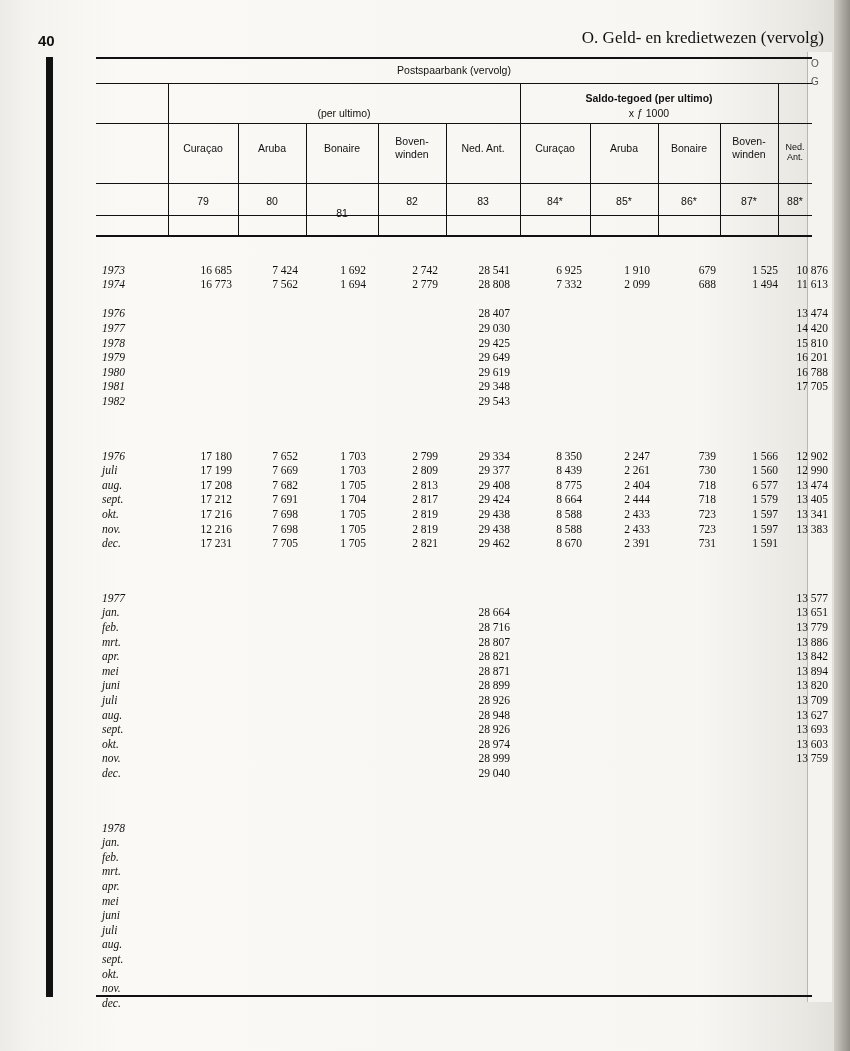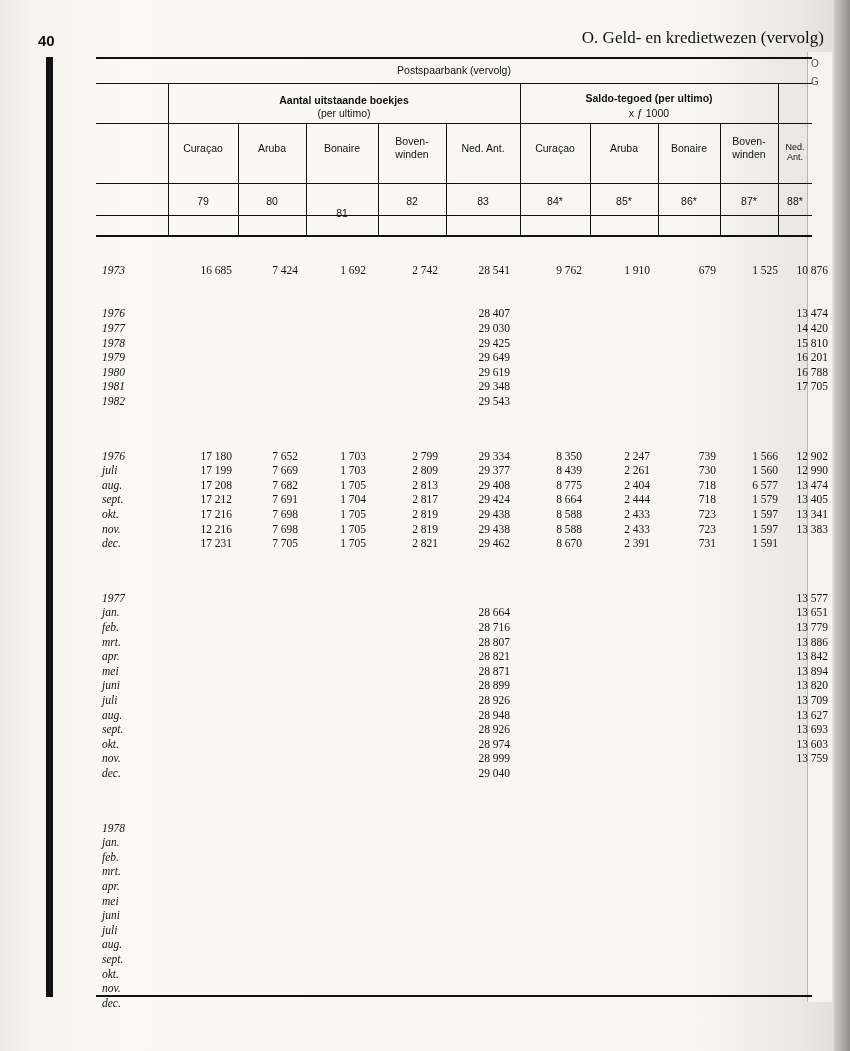--- a/index.html
+++ b/index.html
@@ -128,21 +128,20 @@
       <div class="v" style="left:282px;top:66px;height:112px;"></div>
       <div class="v" style="left:350px;top:66px;height:112px;"></div>
       <div class="v" style="left:424px;top:26px;height:152px;"></div>
       <div class="v" style="left:494px;top:66px;height:112px;"></div>
       <div class="v" style="left:562px;top:66px;height:112px;"></div>
       <div class="v" style="left:624px;top:66px;height:112px;"></div>
       <div class="v" style="left:682px;top:26px;height:152px;"></div>
 
       <div class="cell t-title" style="left:0;top:7px;width:716px;">Postspaarbank (vervolg)</div>
 
-      <div class="cell grp" style="left:72px;top:37px;width:352px;">Aantal uitstaande boekjes</div>
       <div class="cell" style="left:72px;top:50px;width:352px;">(per ultimo)</div>
 
       <div class="cell grp" style="left:424px;top:35px;width:258px;">Saldo-tegoed (per ultimo)</div>
       <div class="cell" style="left:424px;top:50px;width:258px;">x ƒ 1000</div>
 
       <div class="cell" style="left:72px;top:85px;width:70px;">Curaçao</div>
       <div class="cell" style="left:142px;top:85px;width:68px;">Aruba</div>
       <div class="cell" style="left:210px;top:85px;width:72px;">Bonaire</div>
       <div class="cell" style="left:282px;top:78px;width:68px;white-space:pre-line;line-height:13px;">Boven-
 winden</div>
@@ -167,25 +166,38 @@
     </div>
 
     <div class="data" id="data-body">
         <div class="row" style="top: 22.6px;">
           <div class="lbl">1973</div>
           <div class="num c0">16 685</div>
           <div class="num c1">7 424</div>
           <div class="num c2">1 692</div>
           <div class="num c3">2 742</div>
           <div class="num c4">28 541</div>
-          <div class="num c5">9 762</div>
+          <div class="num c5">6 925</div>
           <div class="num c6">1 910</div>
           <div class="num c7">679</div>
           <div class="num c8">1 525</div>
           <div class="num c9">10 876</div>
+        </div>
+        <div class="row" style="top: 37.2px;">
+          <div class="lbl">1974</div>
+          <div class="num c0">16 773</div>
+          <div class="num c1">7 562</div>
+          <div class="num c2">1 694</div>
+          <div class="num c3">2 779</div>
+          <div class="num c4">28 808</div>
+          <div class="num c5">7 332</div>
+          <div class="num c6">2 099</div>
+          <div class="num c7">688</div>
+          <div class="num c8">1 494</div>
+          <div class="num c9">11 613</div>
         </div>
         <div class="row" style="top: 66.4px;">
           <div class="lbl">1976</div>
           <div class="num c4">28 407</div>
           <div class="num c9">13 474</div>
         </div>
         <div class="row" style="top: 81px;">
           <div class="lbl">1977</div>
           <div class="num c4">29 030</div>
           <div class="num c9">14 420</div>

